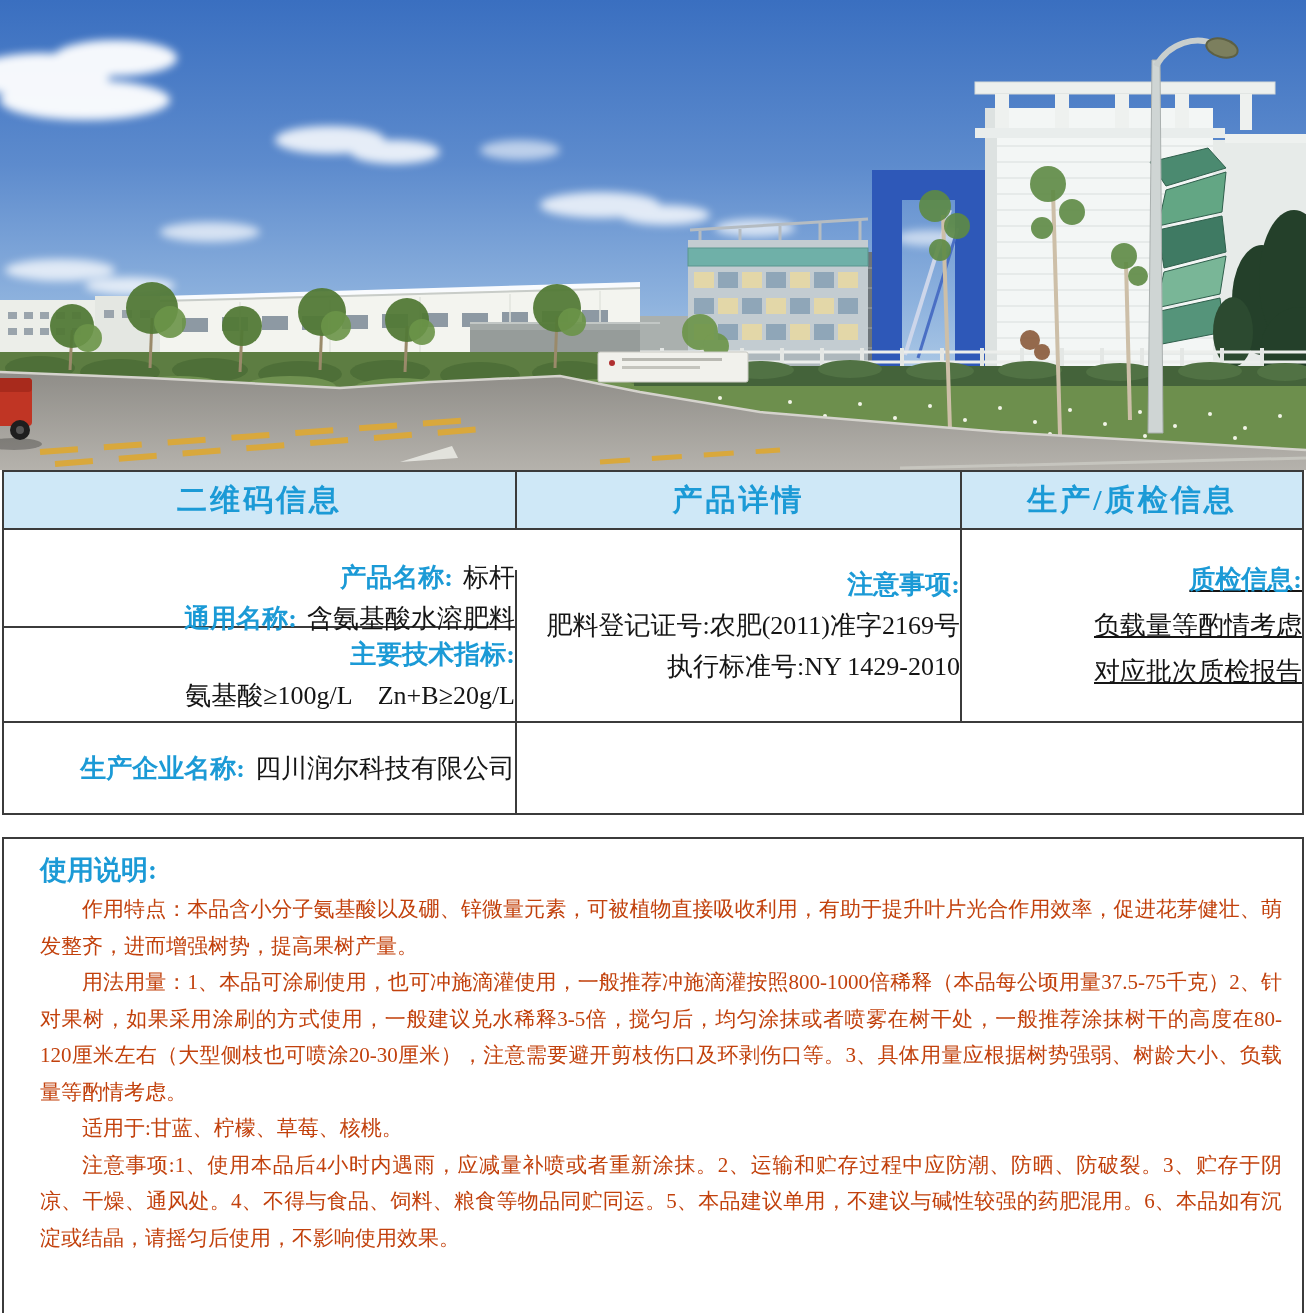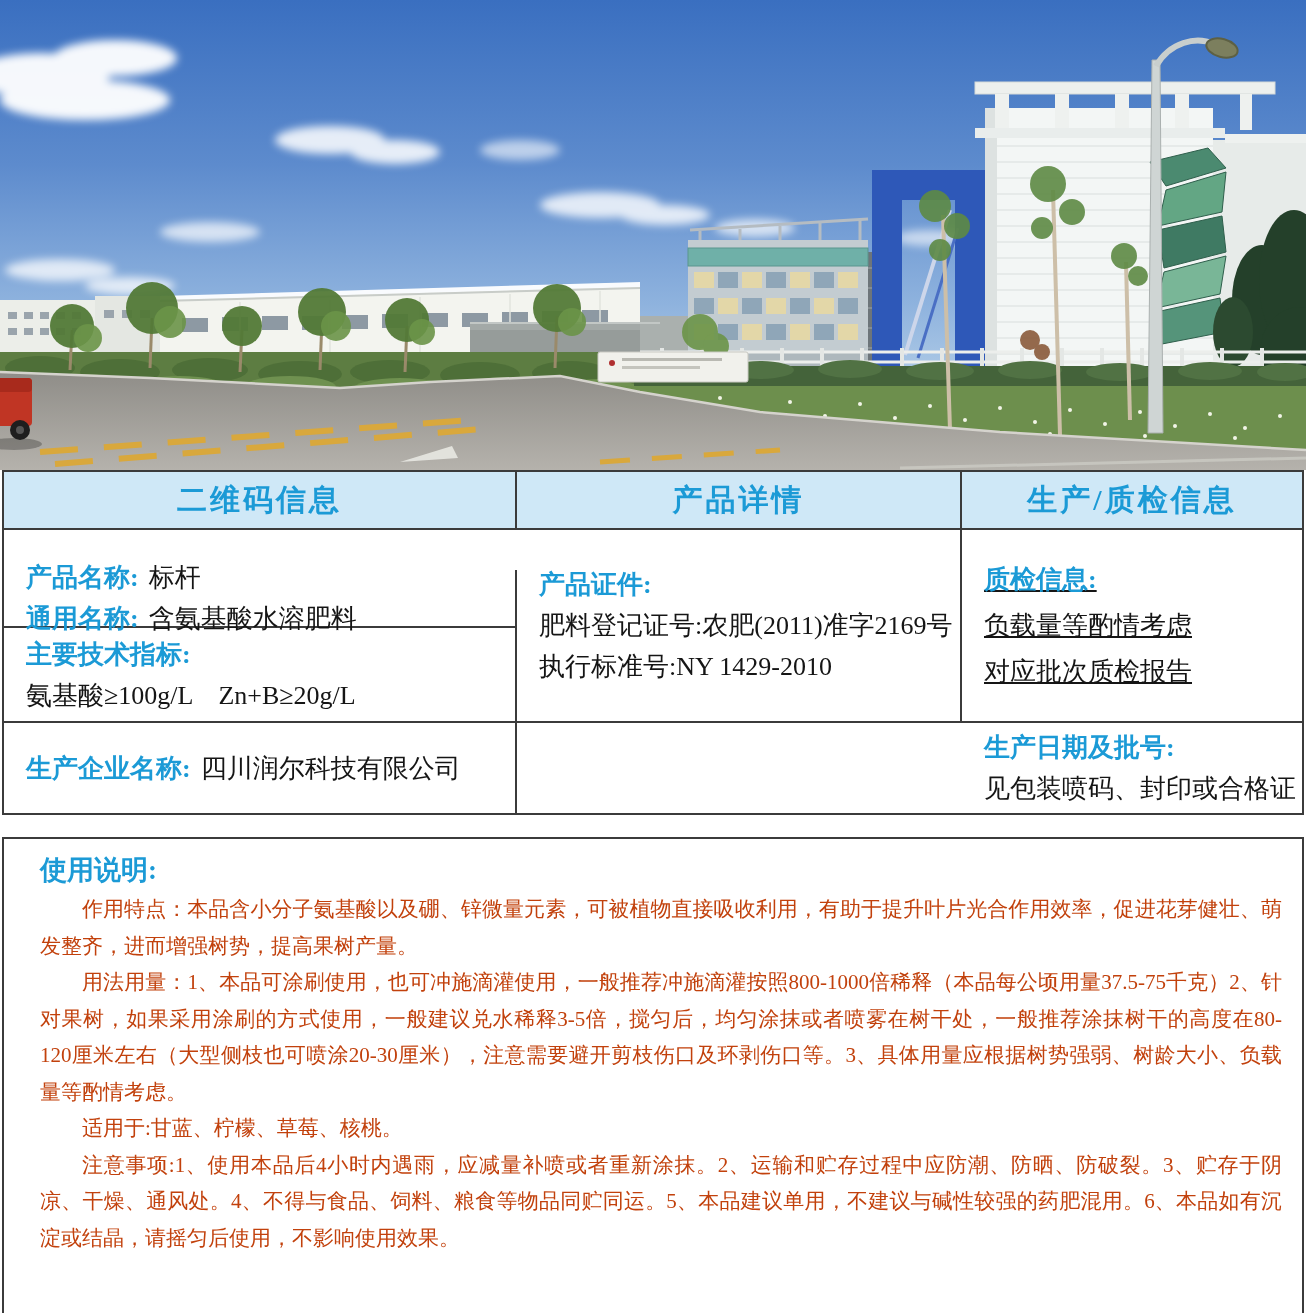--- a/index.html
+++ b/index.html
@@ -11,20 +11,21 @@
 
   
   .info-table {
     box-sizing:border-box;
     width:1302px; margin:0 0 0 2px;
     border:2px solid #3b3b3b;
     display:grid;
     grid-template-columns:513px 445px 340px;
     grid-template-rows:58px 98px 95px 90px;
     background:#ffffff;
+    text-align:right;
   }
   .cell { box-sizing:border-box; border-right:2px solid #3b3b3b; border-bottom:2px solid #3b3b3b;
           padding-left:22px; display:flex; flex-direction:column; justify-content:center;
           font-size:26px; color:#151515; }
   .cell.last-col { border-right:none; }
   .cell.last-row { border-bottom:none; }
   .hdr { background:#cfe8f7; align-items:center; justify-content:center; padding-left:0;
          font-size:30px; font-weight:bold; color:#1b9ad6; letter-spacing:3px; flex-direction:row; }
   .line { line-height:41px; white-space:nowrap; }
   .lbl  { color:#1b9ad6; font-weight:bold; }
@@ -437,21 +438,21 @@
     <div class="cell" style="grid-column:1; grid-row:2;margin-top:40px;">
       <div class="line">
         <span class="lbl">产品名称:</span><span class="val">标杆</span>
       </div>
       <div class="line">
         <span class="lbl">通用名称:</span><span class="val">含氨基酸水溶肥料</span>
       </div>
     </div>
 
     <div class="cell cert">
-      <div class="line"><span class="lbl">产品证件:</span></div>
+      <div class="line"><span class="lbl">注意事项:</span></div>
       <div class="line">肥料登记证号:农肥(2011)准字2169号</div>
       <div class="line">执行标准号:NY 1429-2010</div>
     </div>
 
     <div class="cell qc last-col">
       <div class="line"><span class="lbl">质检信息:</span></div>
       <div class="line">负载量等酌情考虑</div>
       <div class="line">对应批次质检报告</div>
     </div>
 
@@ -460,24 +461,20 @@
       <div class="line">氨基酸≥100g/L　Zn+B≥20g/L</div>
     </div>
 
     <div class="cell last-row" style="grid-column:1; grid-row:4;">
       <div class="line">
         <span class="lbl">生产企业名称:</span><span class="val">四川润尔科技有限公司</span>
       </div>
     </div>
 
 
-    <div class="cell last-col last-row" style="grid-column:3; grid-row:4;">
-      <div class="line"><span class="lbl">生产日期及批号:</span></div>
-      <div class="line">见包装喷码、封印或合格证</div>
-    </div>
   </div>
 
   <div class="notes">
     <div class="notes-title">使用说明:</div>
     <p class="para">作用特点：本品含小分子氨基酸以及硼、锌微量元素，可被植物直接吸收利用，有助于提升叶片光合作用效率，促进花芽健壮、萌发整齐，进而增强树势，提高果树产量。</p>
     <p class="para">用法用量：1、本品可涂刷使用，也可冲施滴灌使用，一般推荐冲施滴灌按照800-1000倍稀释（本品每公顷用量37.5-75千克）2、针对果树，如果采用涂刷的方式使用，一般建议兑水稀释3-5倍，搅匀后，均匀涂抹或者喷雾在树干处，一般推荐涂抹树干的高度在80-120厘米左右（大型侧枝也可喷涂20-30厘米），注意需要避开剪枝伤口及环剥伤口等。3、具体用量应根据树势强弱、树龄大小、负载量等酌情考虑。</p>
     <p class="para">适用于:甘蓝、柠檬、草莓、核桃。</p>
     <p class="para">注意事项:1、使用本品后4小时内遇雨，应减量补喷或者重新涂抹。2、运输和贮存过程中应防潮、防晒、防破裂。3、贮存于阴凉、干燥、通风处。4、不得与食品、饲料、粮食等物品同贮同运。5、本品建议单用，不建议与碱性较强的药肥混用。6、本品如有沉淀或结晶，请摇匀后使用，不影响使用效果。</p>
   </div>
 

